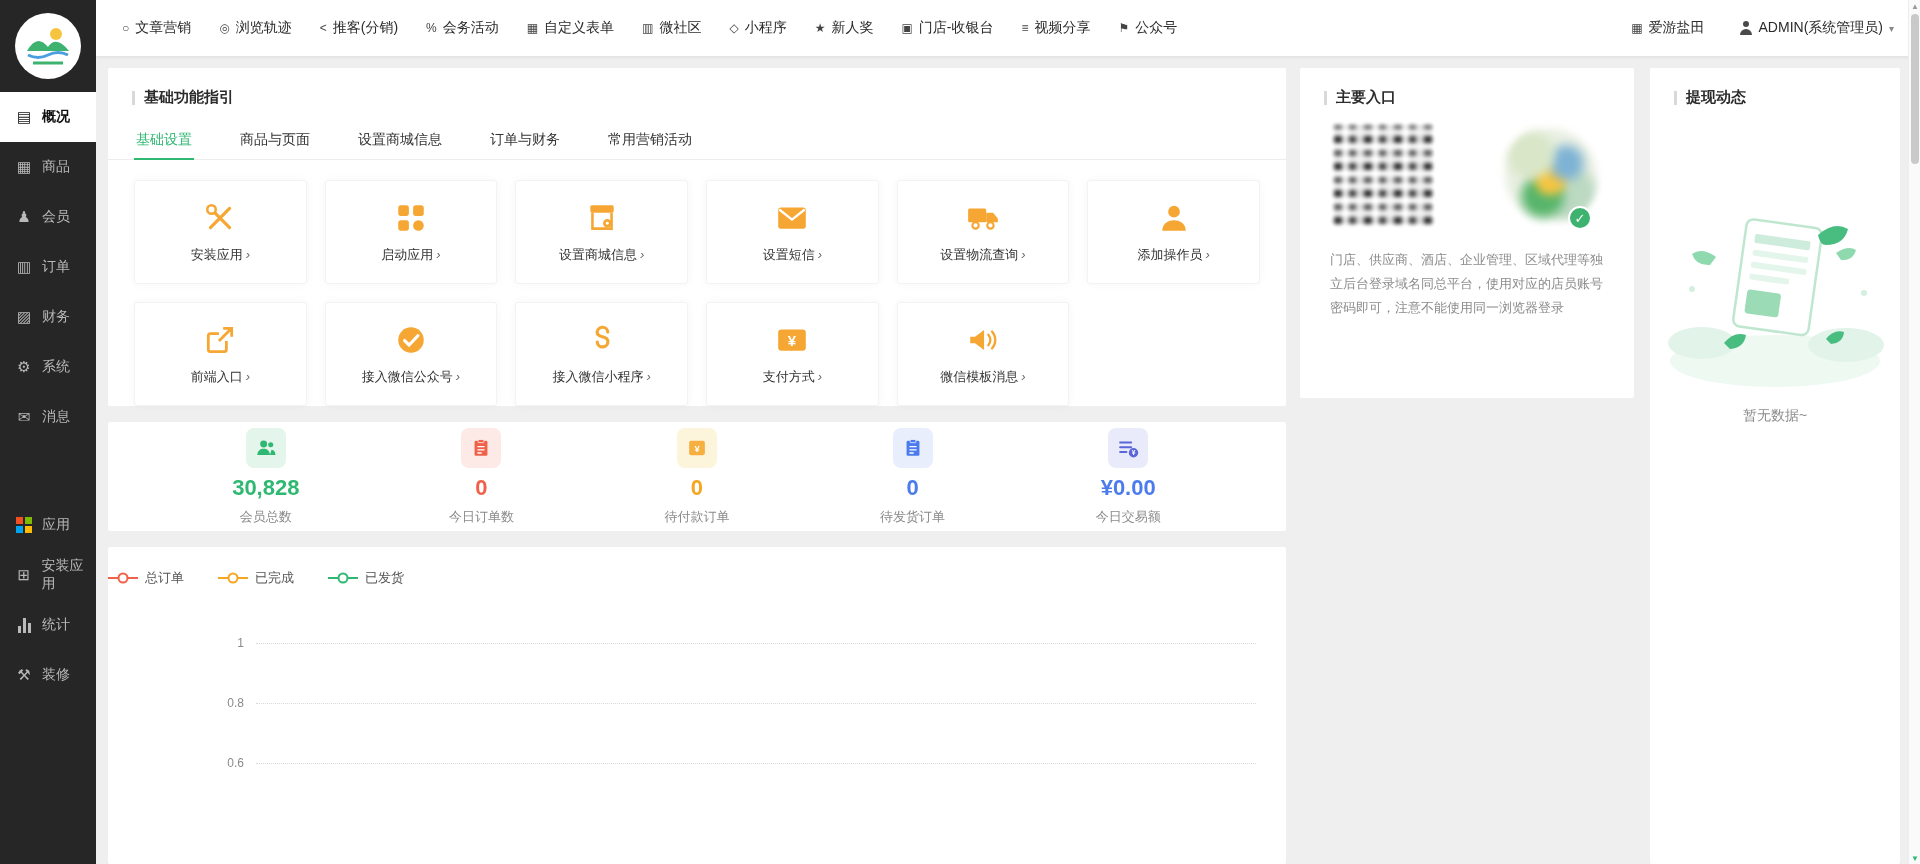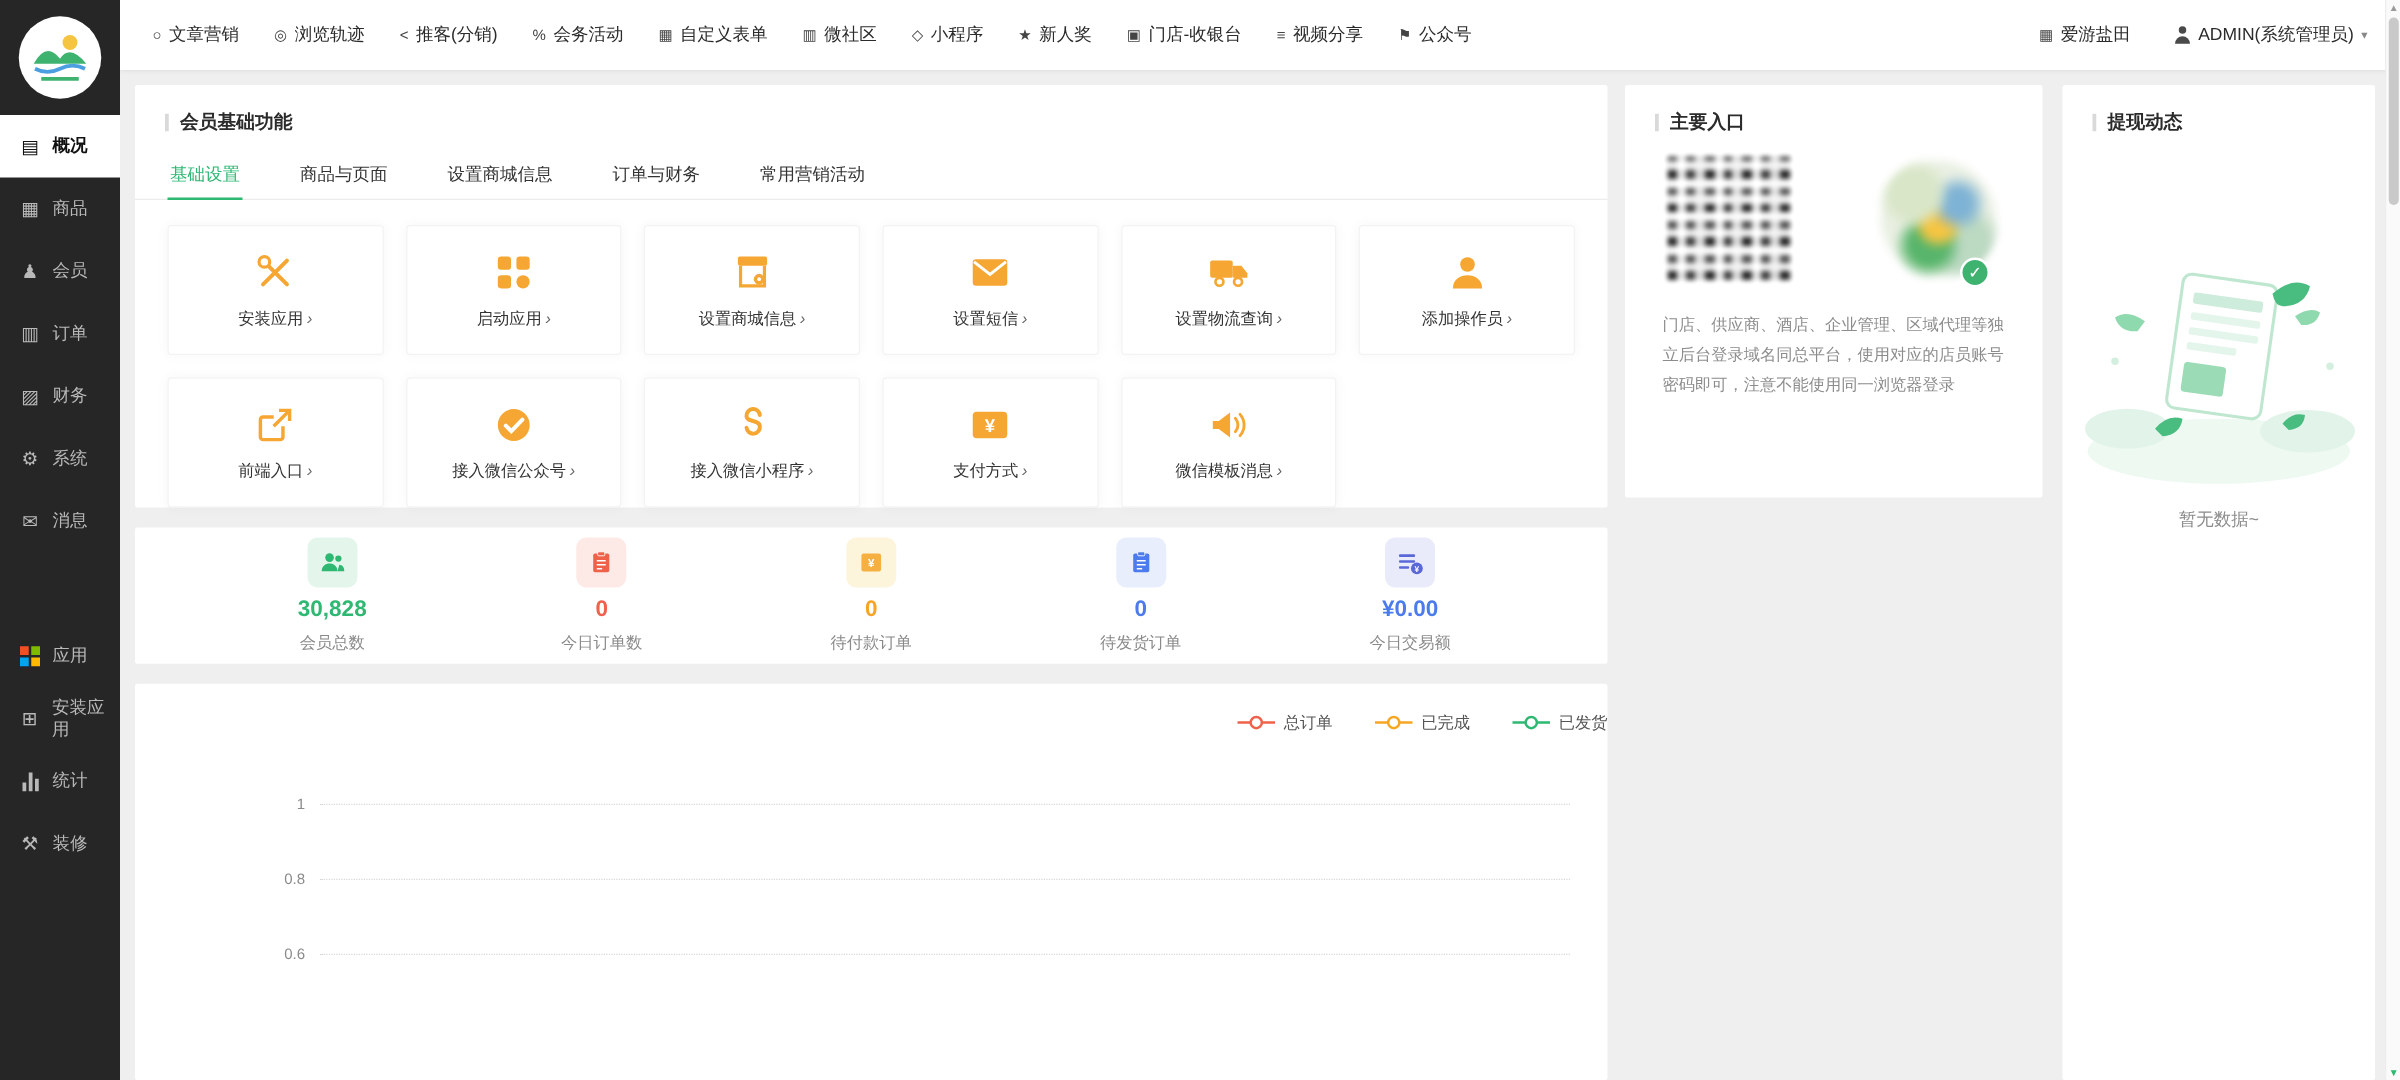--- a/index.html
+++ b/index.html
@@ -49,27 +49,27 @@
   .tab.active::after{content:"";position:absolute;left:0;right:0;bottom:-1px;height:2px;background:#2eb872}
   .guide-grid{display:grid;grid-template-columns:repeat(6,1fr);gap:18px;padding:20px 26px 0}
   .guide-item{height:104px;border:1px solid #f3f3f3;box-shadow:0 0 10px rgba(0,0,0,.04);border-radius:3px;
     display:flex;flex-direction:column;align-items:center;justify-content:center;gap:11px;cursor:pointer;background:#fff}
   .guide-label{font-size:13px;color:#333;display:flex;align-items:center;gap:3px}
   .chev::after{content:"›";color:#666;font-size:13px}
   
   .stats-card{height:148px;display:flex;align-items:center;justify-content:space-around;padding:0 50px}
   .stat{display:flex;flex-direction:column;align-items:center;gap:7px;min-width:110px}
   .stat-ico{width:40px;height:40px;border-radius:8px;display:flex;align-items:center;justify-content:center}
-  .stat-val{font-size:18px;font-weight:bold}
+  .stat-val{font-size:22px;font-weight:bold}
   .stat-label{font-size:13px;color:#8a8a8a}
   
   .chart-card{height:430px}
   .chart-head{display:flex;align-items:center;justify-content:space-between;padding:22px 26px 0}
   .chart-more{font-size:14px;color:#4b7bec;cursor:pointer;font-weight:bold}
-  .legend{display:flex;justify-content:flex-end;gap:34px;margin-top:22px}
+  .legend{display:flex;justify-content:flex-start;gap:34px;margin-top:22px}
   .legend-item{display:flex;align-items:center;gap:7px;font-size:13px;color:#555;cursor:pointer}
   .lg-marker{width:30px;height:2px;position:relative}
   .lg-marker::after{content:"";position:absolute;left:50%;top:50%;transform:translate(-50%,-50%);
     width:7px;height:7px;border-radius:50%;background:#fff;border:2px solid}
   .c-red{background:#f0614a}.c-red::after{border-color:#f0614a}
   .c-orange{background:#f5a623}.c-orange::after{border-color:#f5a623}
   .c-green{background:#2eb872}.c-green::after{border-color:#2eb872}
   .plot{margin-top:26px;padding:0 30px 0 96px}
   .grid-row{display:flex;align-items:center;height:60px}
   .tick-label{width:40px;text-align:right;font-size:12px;color:#8a8a8a;margin-right:12px}
@@ -242,21 +242,21 @@
   </div>
 </div>
 
 <div class="main">
 
   <div class="col-left">
 
     <div class="card guide-card">
       <div class="card-head">
         <span class="title-bar"></span>
-        <span class="card-title">会员基础功能</span>
+        <span class="card-title">基础功能指引</span>
       </div>
       <div class="tabs">
         <span class="tab active">基础设置</span>
         <span class="tab">商品与页面</span>
         <span class="tab">设置商城信息</span>
         <span class="tab">订单与财务</span>
         <span class="tab">常用营销活动</span>
       </div>
       <div class="guide-grid">
 

